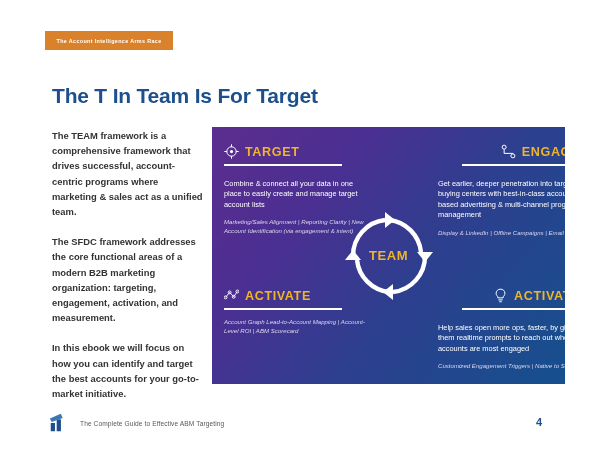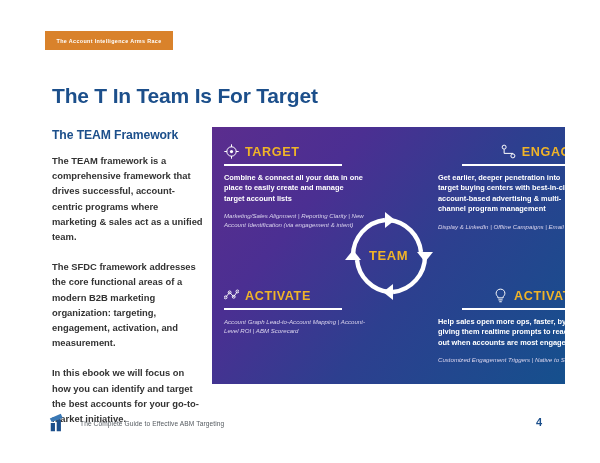--- a/index.html
+++ b/index.html
@@ -61,22 +61,22 @@
     color: #f0b428; font-size: 12.6px; font-weight: bold;
     letter-spacing: .6px;
   }
   .q-icon { width: 15px; height: 15px; display: block; flex: 0 0 auto; }
   .q-rule {
     height: 1.5px; background: #ffffff; margin-top: 5px;
     width: 118px;
   }
   .q-tr .q-rule, .q-br .q-rule { margin-left: auto; }
   .q-body {
-    color: #ffffff; font-size: 7.4px; font-weight: bold;
-    line-height: 10.6px; margin-top: 7px; width: 142px;
+    color: #ffffff; font-size: 7.4px; font-weight: normal;
+    line-height: 10.6px; margin-top: 13px; width: 142px;
   }
   .q-tr .q-body, .q-br .q-body { margin-left: auto; }
   .q-sub {
     color: #dcd6ef; font-size: 6.1px; font-style: italic;
     line-height: 9.2px; margin-top: 7px; width: 142px;
   }
   .q-tr .q-sub, .q-br .q-sub { margin-left: auto; }
 
   
   .cycle {
@@ -106,21 +106,20 @@
 
 <div class="page">
 
   <div class="header-tag">
     <span>The Account Intelligence Arms Race</span>
   </div>
 
   <div class="page-title">The T In Team Is For Target</div>
 
   <div class="left-col">
-    <h2>The TEAM Framework</h2>
     <p>The TEAM framework is a comprehensive framework that drives successful, account-centric programs where marketing &amp; sales act as a unified team.</p>
     <p>The SFDC framework addresses the core functional areas of a modern B2B marketing organization: targeting, engagement, activation, and measurement.</p>
     <p>In this ebook we will focus on how you can identify and target the best accounts for your go-to-market initiative.</p>
   </div>
 
   <div class="panel">
 
     <div class="quad q-tl">
       <div class="q-head">
         <svg class="q-icon" viewBox="0 0 24 24">

